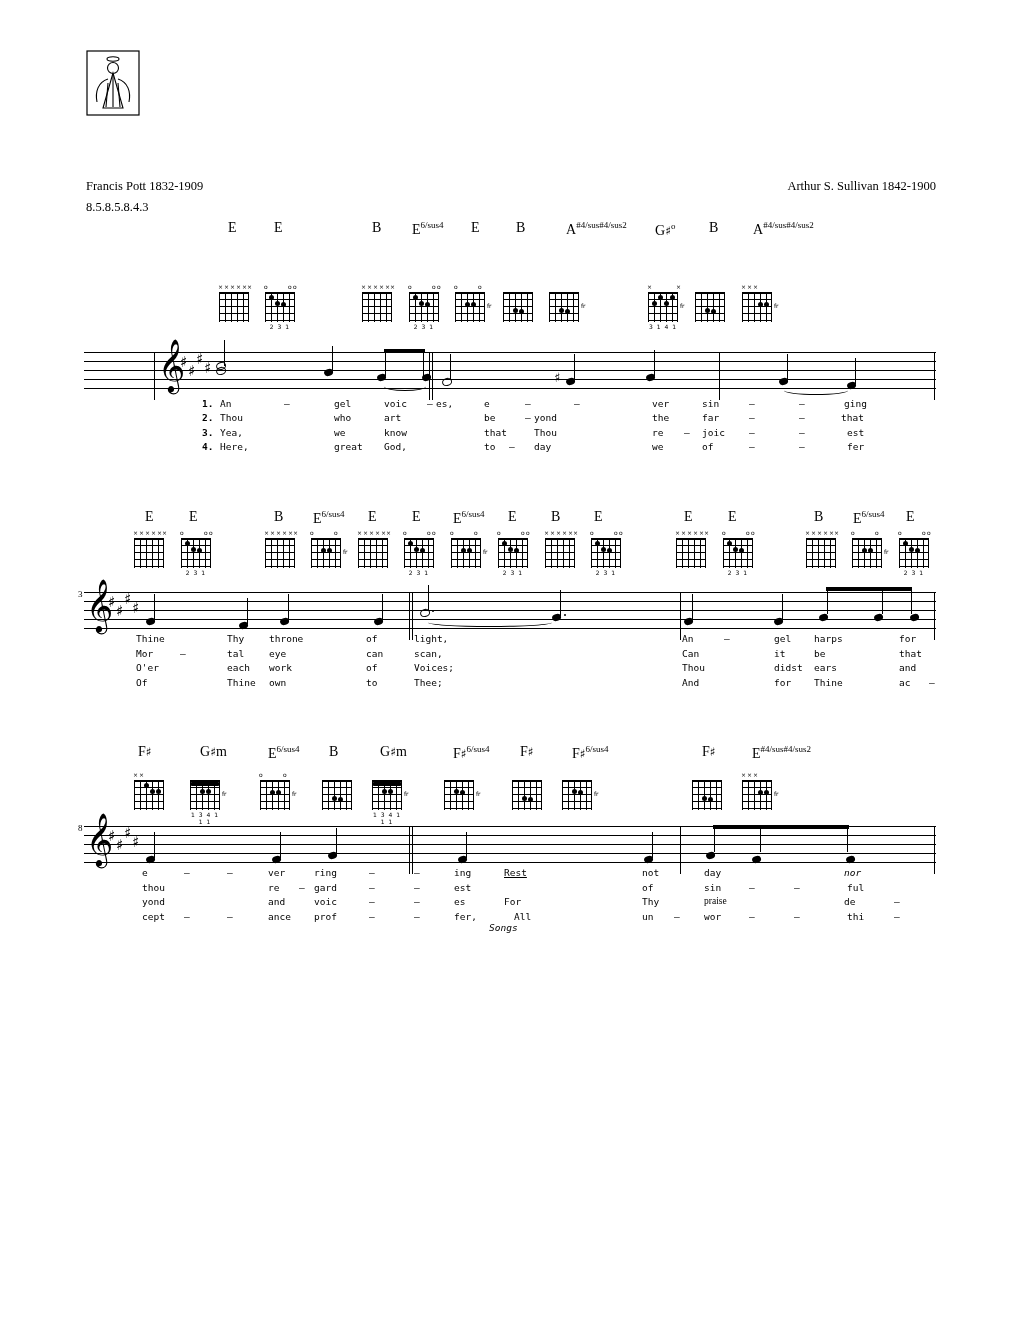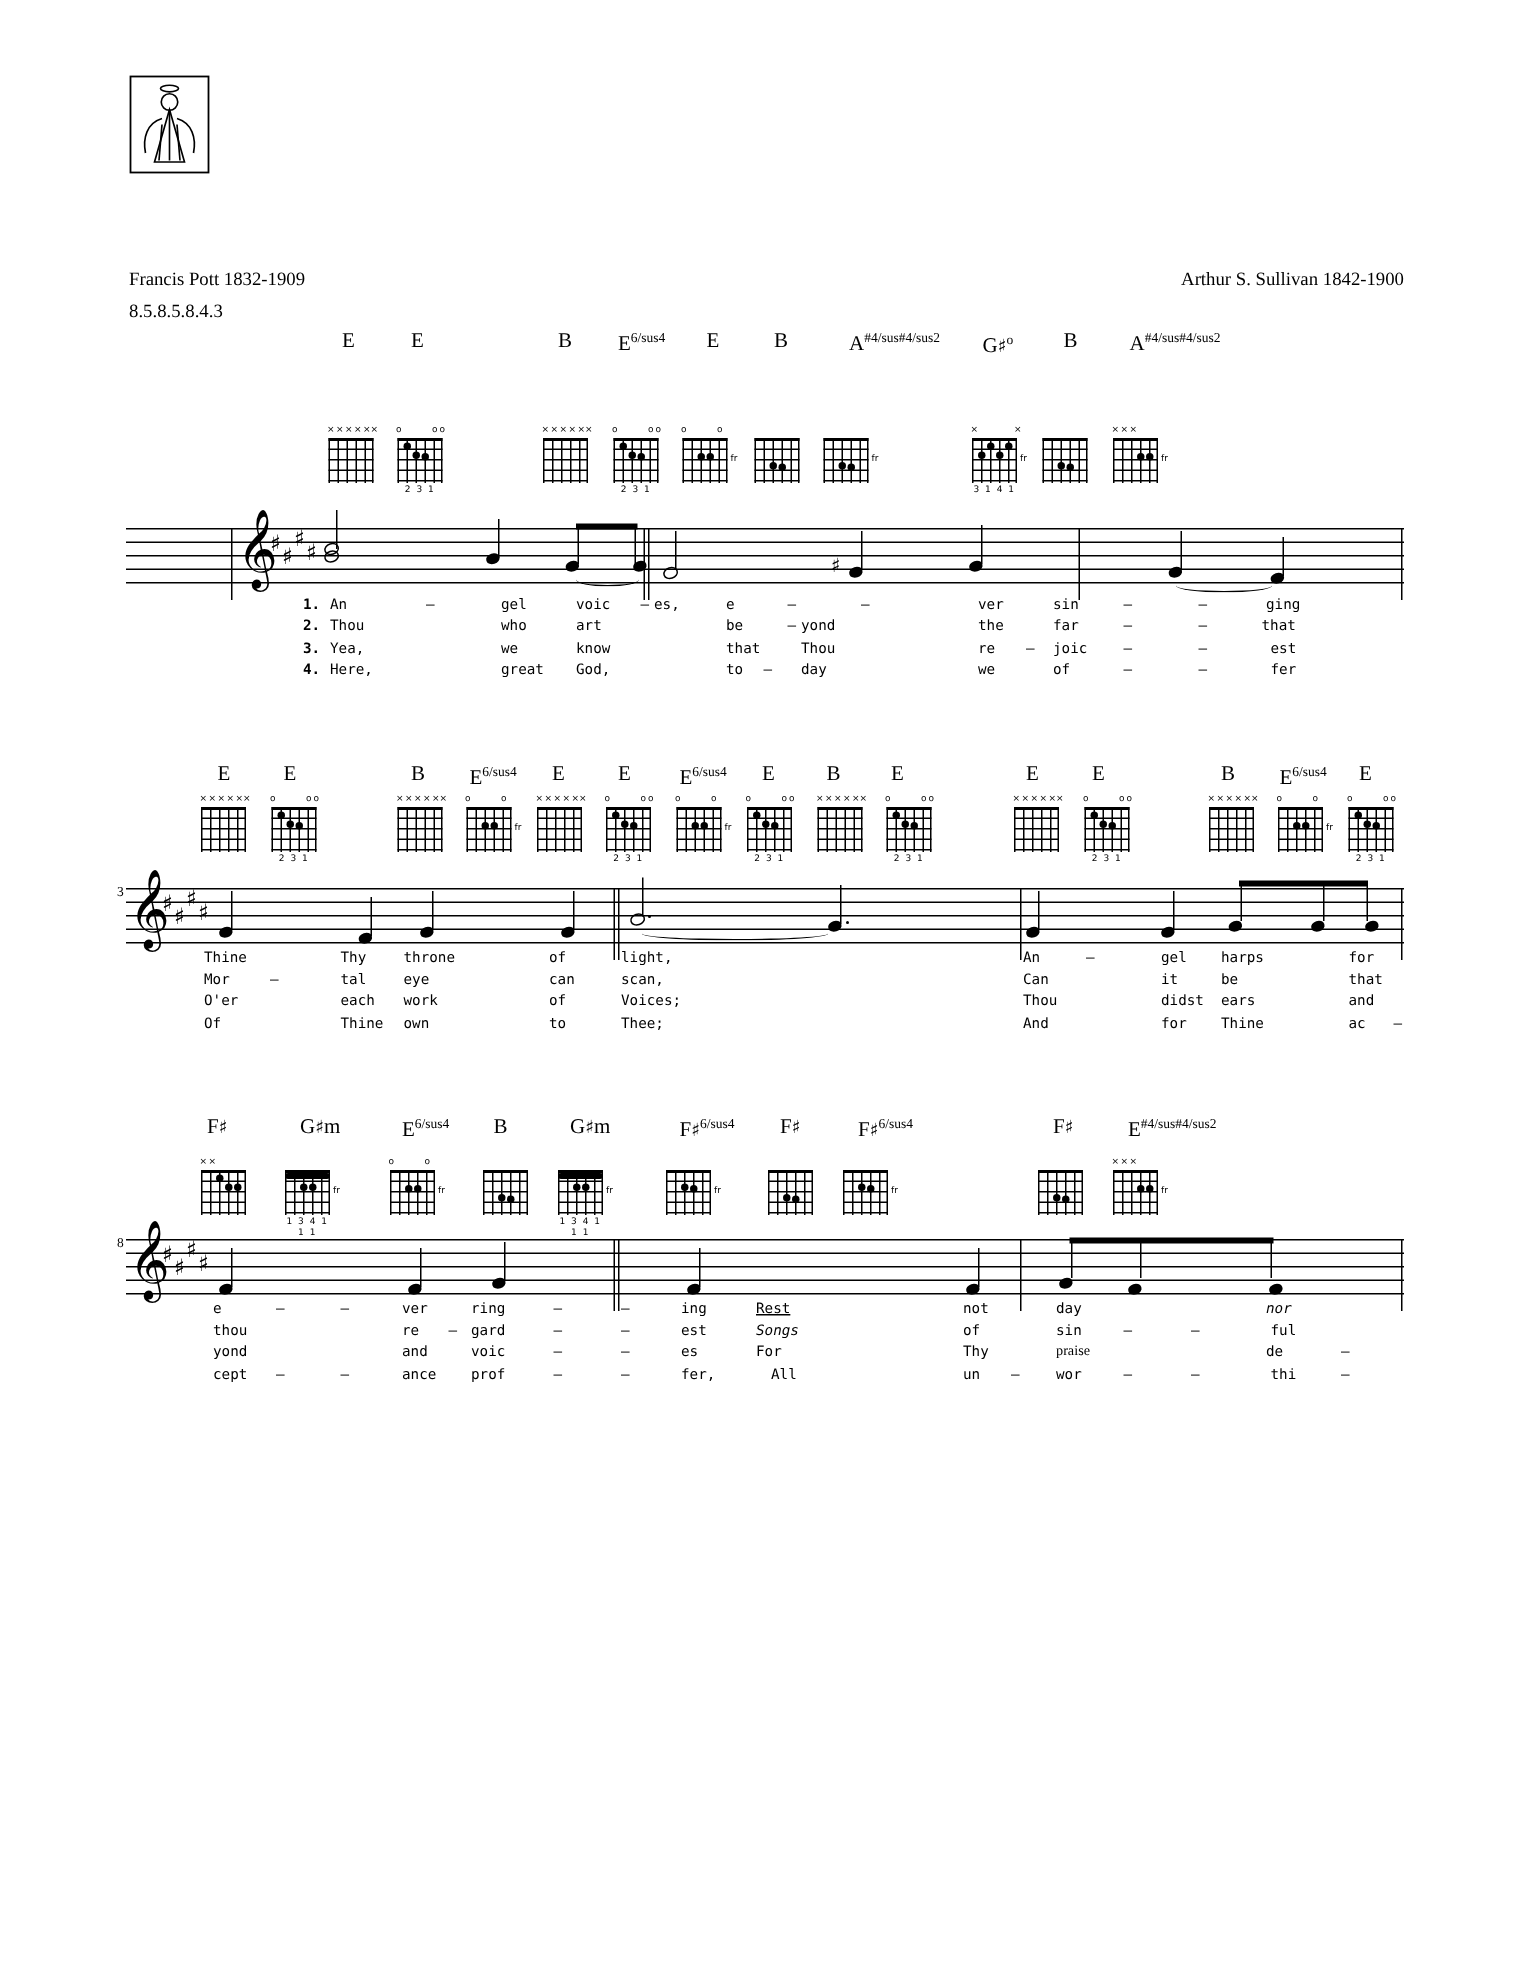--- a/index.html
+++ b/index.html
@@ -1299,21 +1299,21 @@
         <span class="lyr" style="left: 760px; font-style: italic;">nor</span>
       </div>
     <div class="lyricline" style="top:882px;">
         <span class="lyr" style="left: 58px;">thou</span>
         <span class="lyr" style="left: 184px;">re</span>
         <span class="lyr" style="left: 215px;">–</span>
         <span class="lyr" style="left: 230px;">gard</span>
         <span class="lyr" style="left: 285px;">–</span>
         <span class="lyr" style="left: 330px;">–</span>
         <span class="lyr" style="left: 370px;">est</span>
-        <span class="lyr italic" style="left: 420px;">Songs</span>
+        <span class="lyr italic" style="left: 405px; margin-top: 40px;">Songs</span>
         <span class="lyr" style="left: 558px;">of</span>
         <span class="lyr" style="left: 620px;">sin</span>
         <span class="lyr" style="left: 665px;">–</span>
         <span class="lyr" style="left: 710px;">–</span>
         <span class="lyr" style="left: 763px;">ful</span>
       </div>
     <div class="lyricline" style="top:896px;">
         <span class="lyr" style="left: 58px;">yond</span>
         <span class="lyr" style="left: 184px;">and</span>
         <span class="lyr" style="left: 230px;">voic</span>

